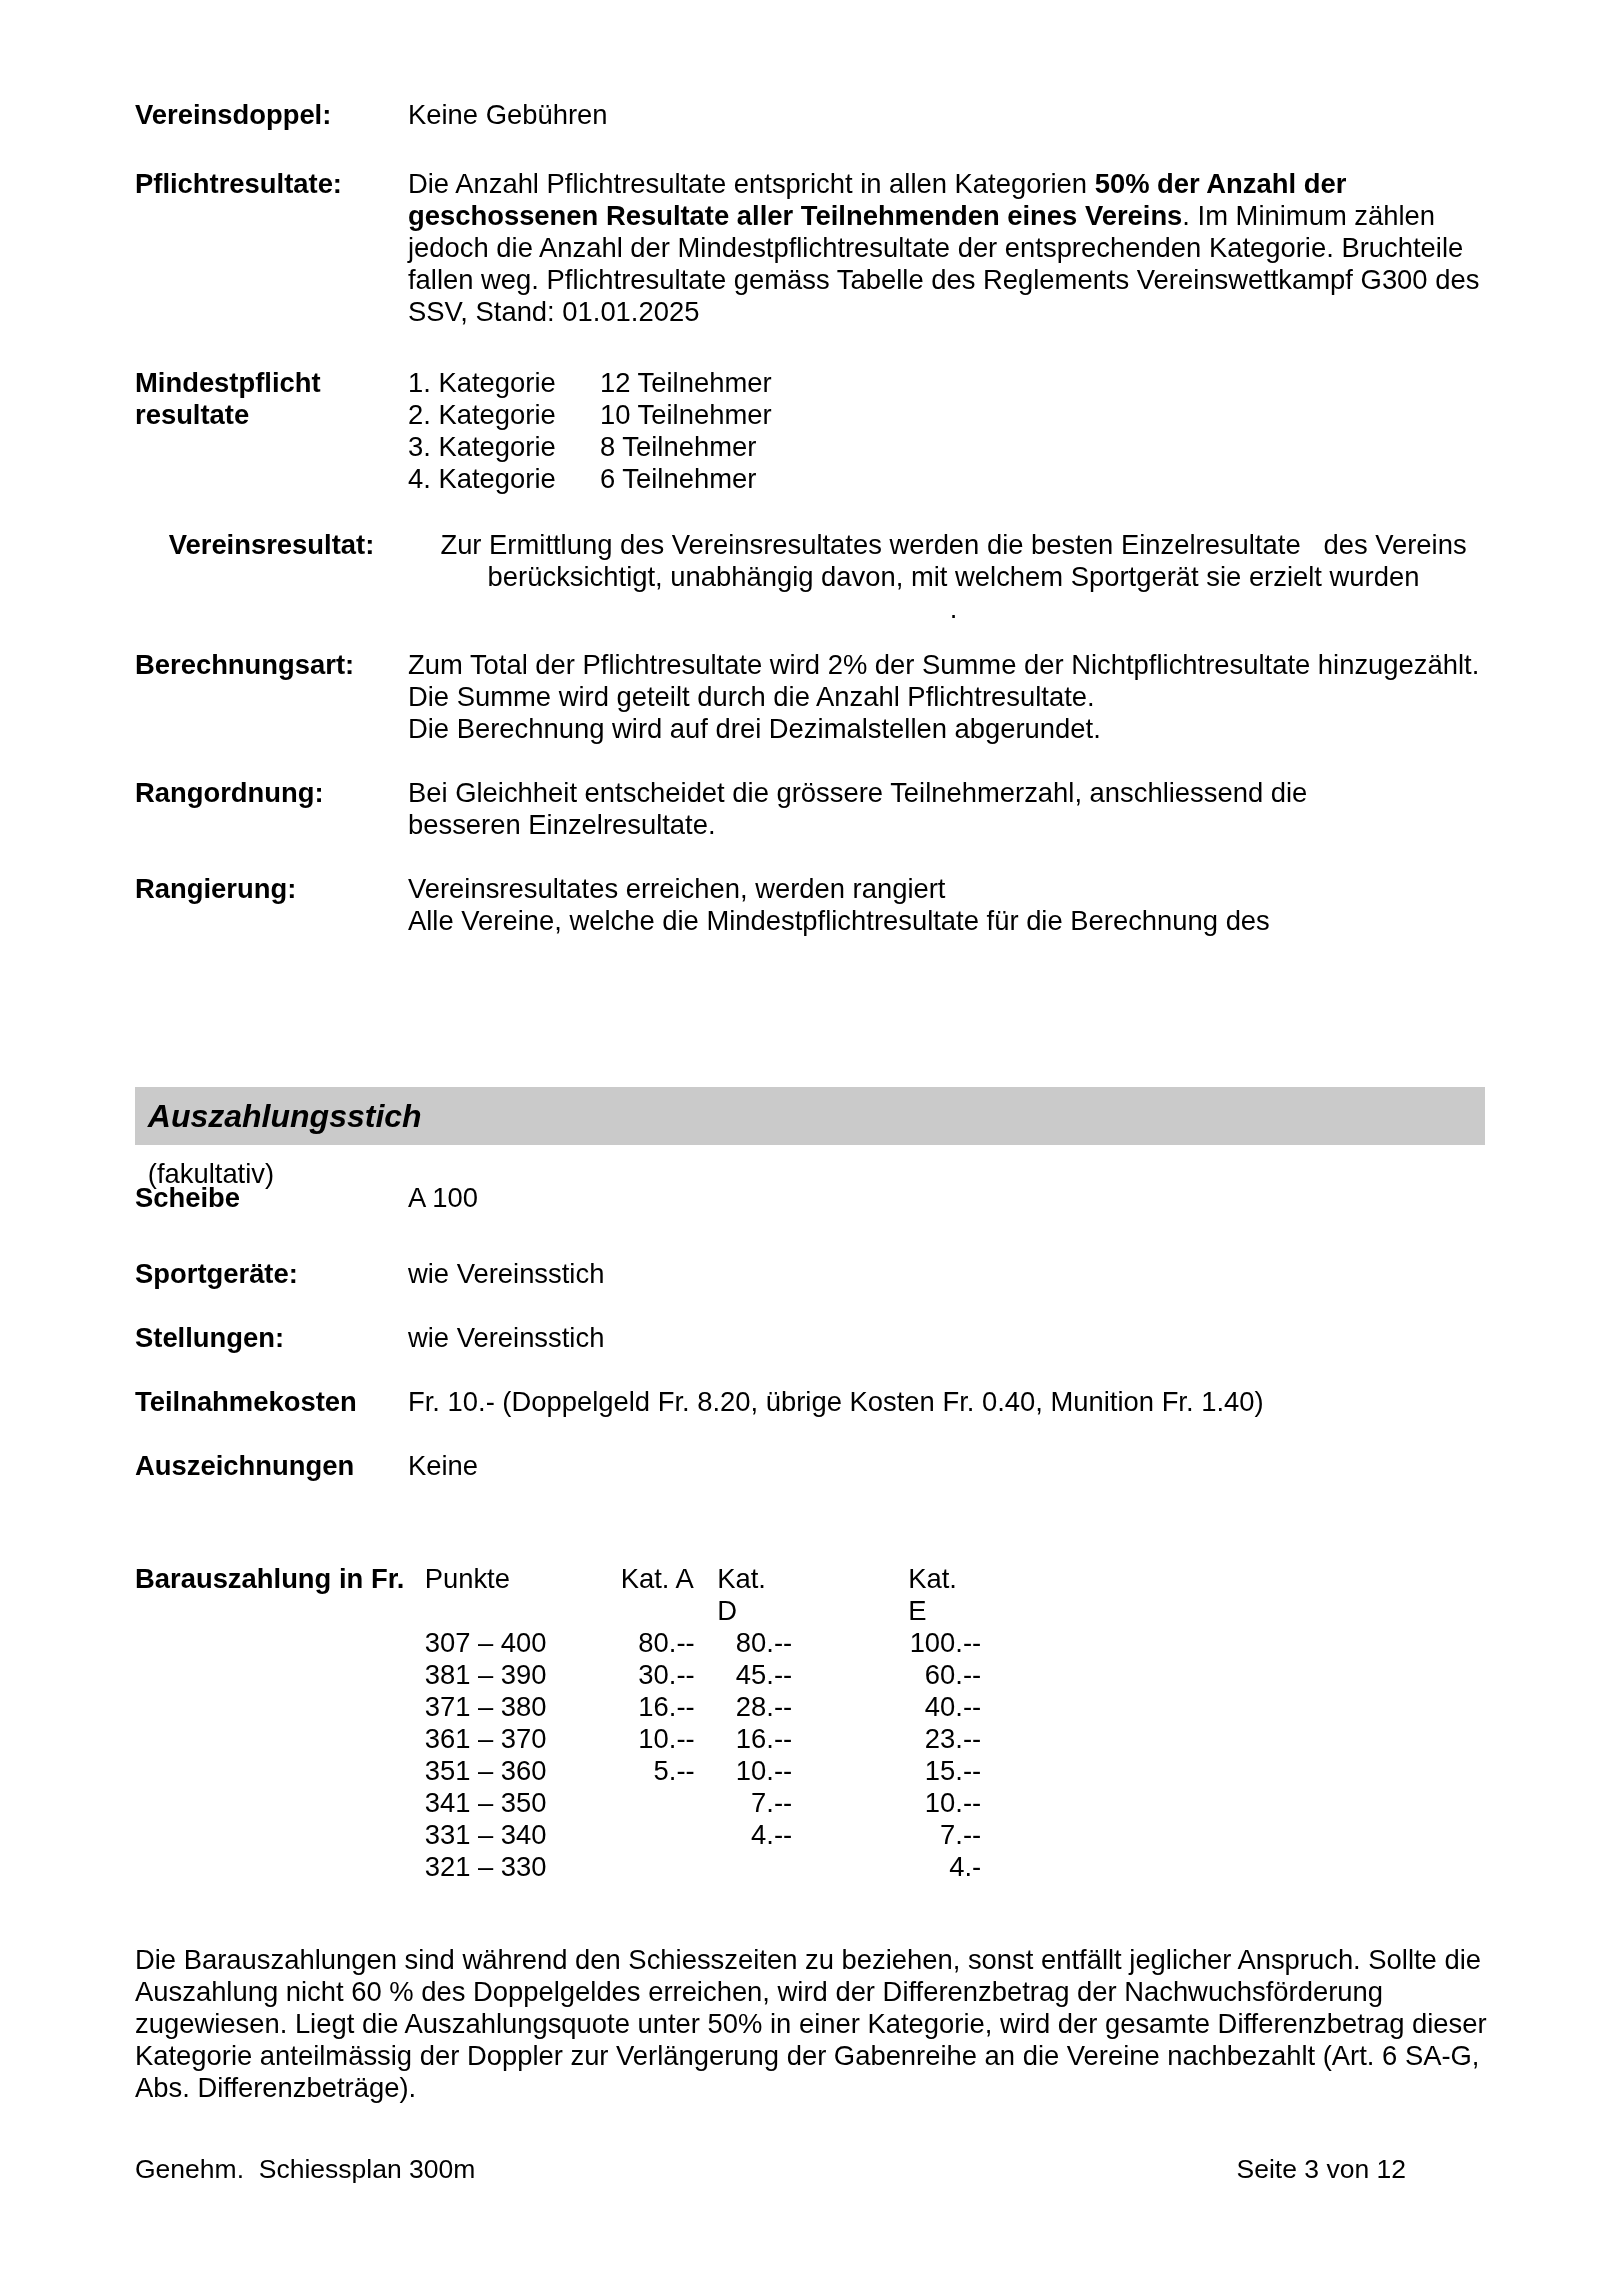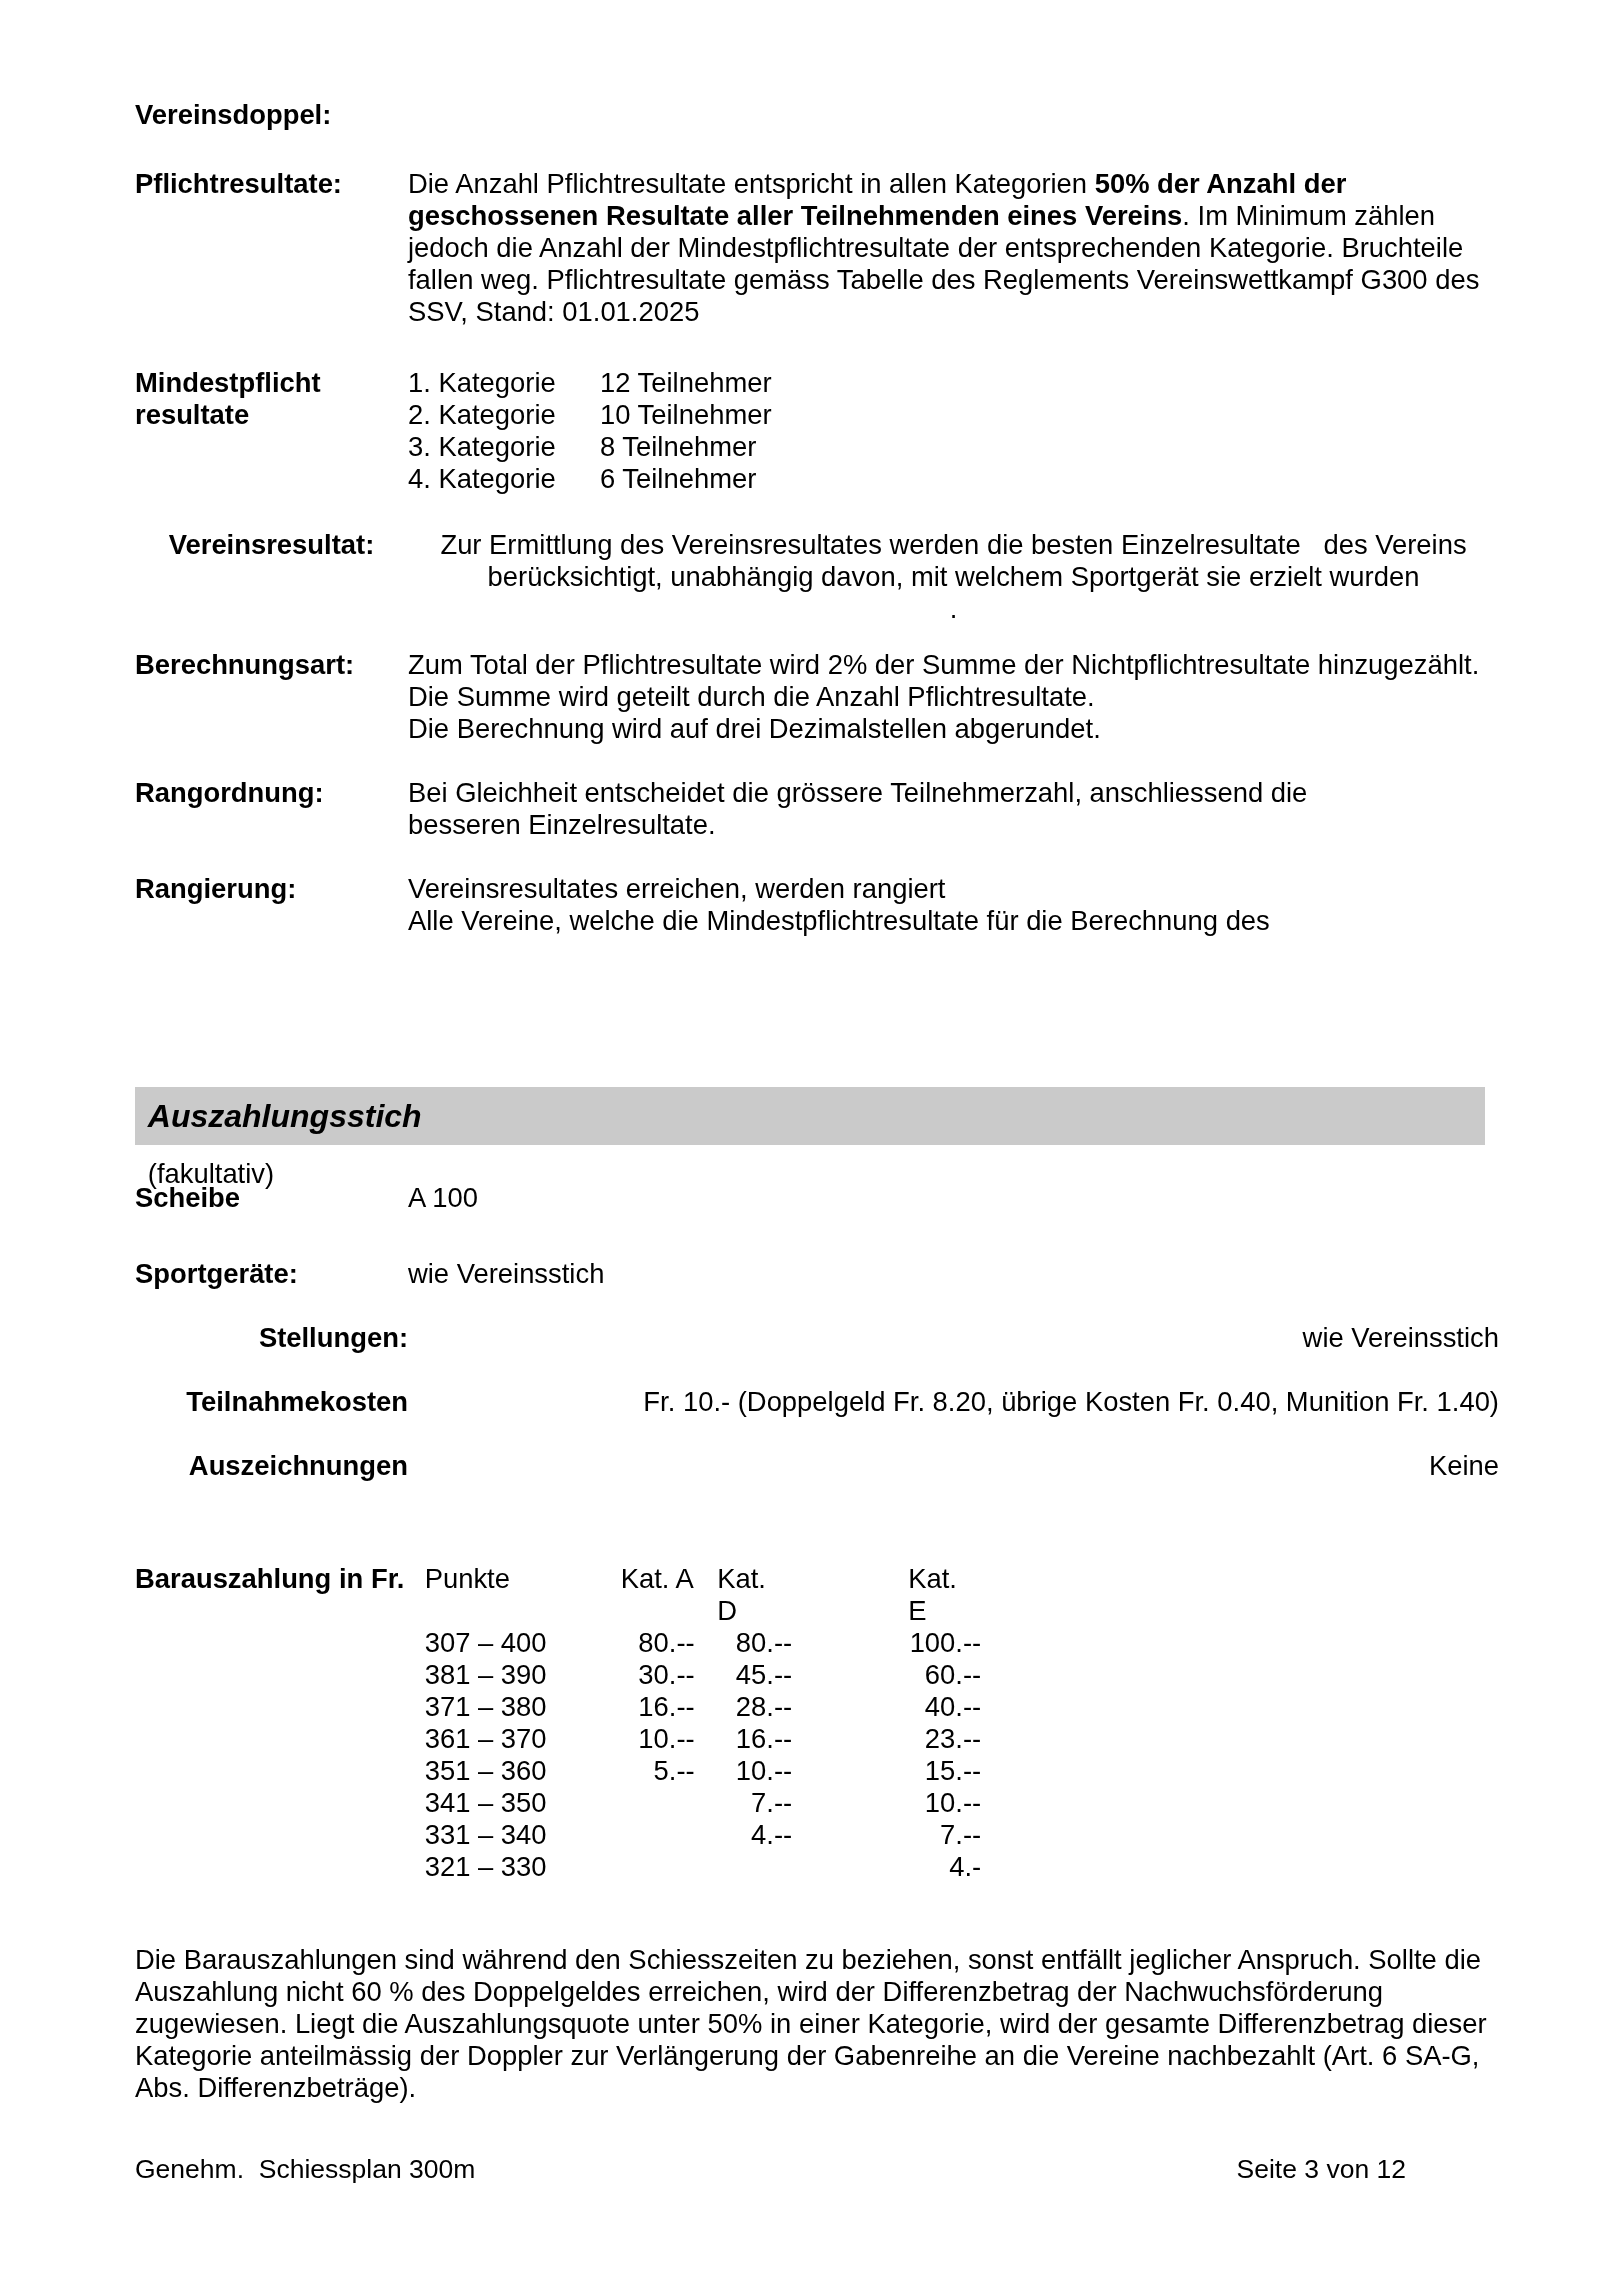--- a/index.html
+++ b/index.html
@@ -22,21 +22,21 @@
 
   .mt-vereinsdoppel{margin-top:0;}
   .mt-pflicht{margin-top:37px;}
   .mt-mindest{margin-top:39px;}
   .mt-vereinsresultat{margin-top:34px;text-align:center;}
   .mt-berechnung{margin-top:23.5px;}
   .mt-rangordnung{margin-top:32px;}
   .mt-rangierung{margin-top:32px;}
   .mt-scheibe{margin-top:37px;}
   .mt-sport{margin-top:44px;}
-  .mt-std{margin-top:32px;text-align:right;}
+  .mt-std{margin-top:32px;}
   .mt-baraus{margin-top:81px;}
 
   .banner{
     margin-top:150px;
     margin-right:13.7px;
     height:58px;
     background:#cacaca;
     display:flex;align-items:baseline;
     padding-left:3px;
     box-sizing:border-box;
@@ -70,20 +70,21 @@
   .footer-right{margin-right:93px;}
   b.inlinebold{font-weight:bold;}
 </style>
 </head>
 <body>
 
 <div class="page">
 
   <div class="row mt-vereinsdoppel">
     <div class="label">Vereinsdoppel:</div>
+    <div class="value">Keine Gebühren</div>
   </div>
 
   <div class="row mt-pflicht">
     <div class="label">Pflichtresultate:</div>
     <div class="value"><span>Die Anzahl Pflichtresultate entspricht in allen Kategorien </span><b class="inlinebold">50% der Anzahl der geschossenen Resultate aller Teilnehmenden eines Vereins</b><span>. Im Minimum zählen jedoch die Anzahl der Mindestpflichtresultate der entsprechenden Kategorie. Bruchteile fallen weg. Pflichtresultate gemäss Tabelle des Reglements Vereinswettkampf G300 des SSV, Stand: 01.01.2025</span></div>
   </div>
 
   <div class="row mt-mindest">
     <div class="label">
       <div>Mindestpflicht</div>

